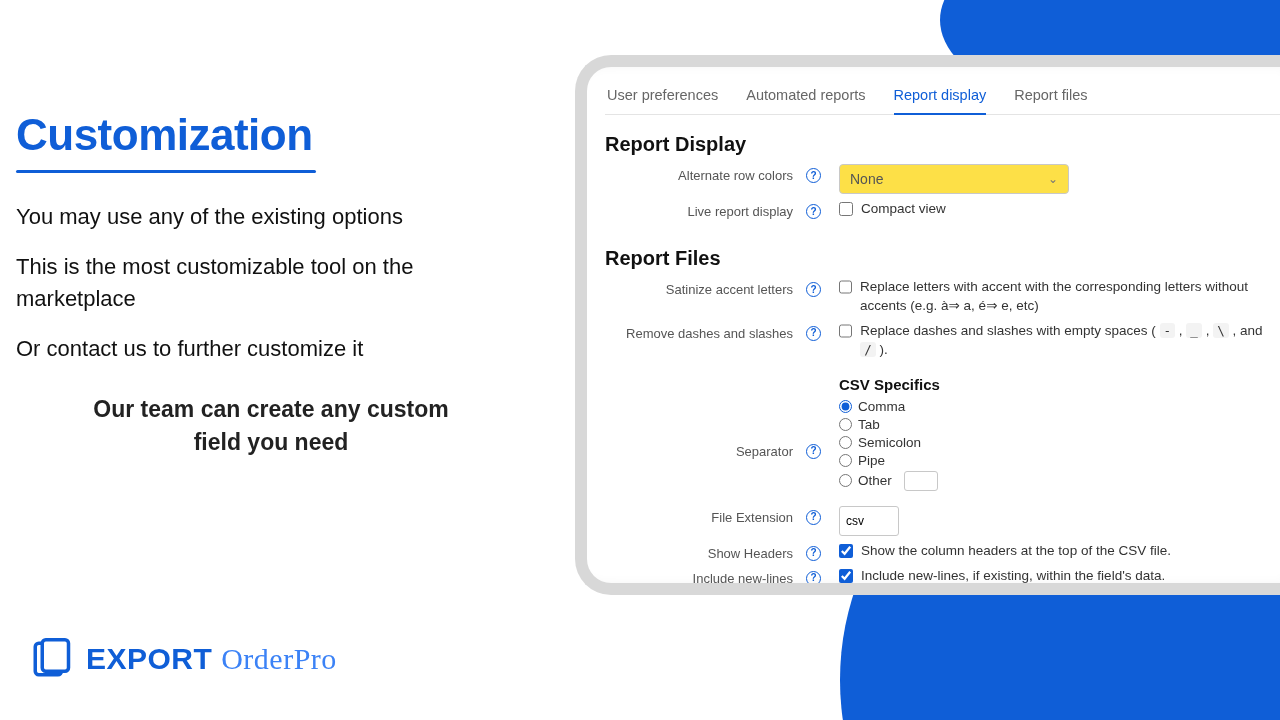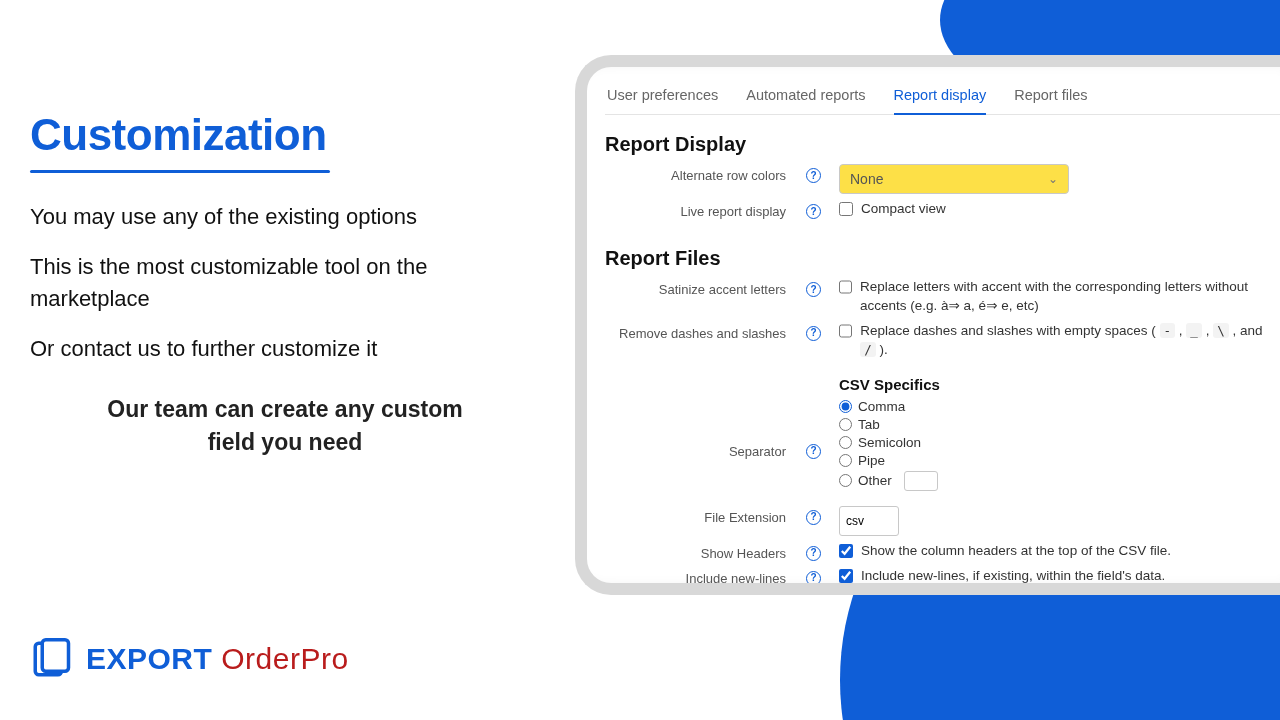--- a/index.html
+++ b/index.html
@@ -30,21 +30,21 @@
       width: 560px;
       height: 560px;
       background: #0F5ED7;
       border-radius: 50%;
       z-index: 0;
     }
 
     
     .left-col {
       position: absolute;
-      left: 30px;
+      left: 16px;
       top: 110px;
       width: 510px;
       z-index: 2;
     }
     .left-col h1 {
       color: #0F5ED7;
       font-size: 44px;
       font-weight: 700;
       letter-spacing: -0.5px;
     }
@@ -85,21 +85,21 @@
     .brand-icon {
       width: 42px;
       height: 42px;
     }
     .brand-text {
       font-size: 30px;
       letter-spacing: 0.5px;
       color: #0F5ED7;
     }
     .brand-text .bold { font-weight: 700; }
-    .brand-text .thin { color: #b91c1c; font-weight: 400; }
+    .brand-text .thin { color: #3b82f6; font-weight: 400; font-family: Liberation Serif, serif; }
 
     
     .device {
       position: absolute;
       top: 55px;
       left: 575px;
       width: 720px;
       height: 540px;
       background: #fff;
       border-radius: 36px 0 0 36px;
@@ -146,21 +146,21 @@
     .form-row .label {
       width: 222px;
       min-width: 222px;
       font-size: 13px;
       color: #555;
       padding-right: 6px;
       padding-top: 4px;
       display: flex;
       justify-content: flex-end;
       align-items: center;
-      gap: 20px;
+      gap: 13px;
     }
     .help {
       display: inline-flex;
       align-items: center;
       justify-content: center;
       width: 15px;
       height: 15px;
       border: 1.3px solid #0F5ED7;
       color: #0F5ED7;
       border-radius: 50%;

